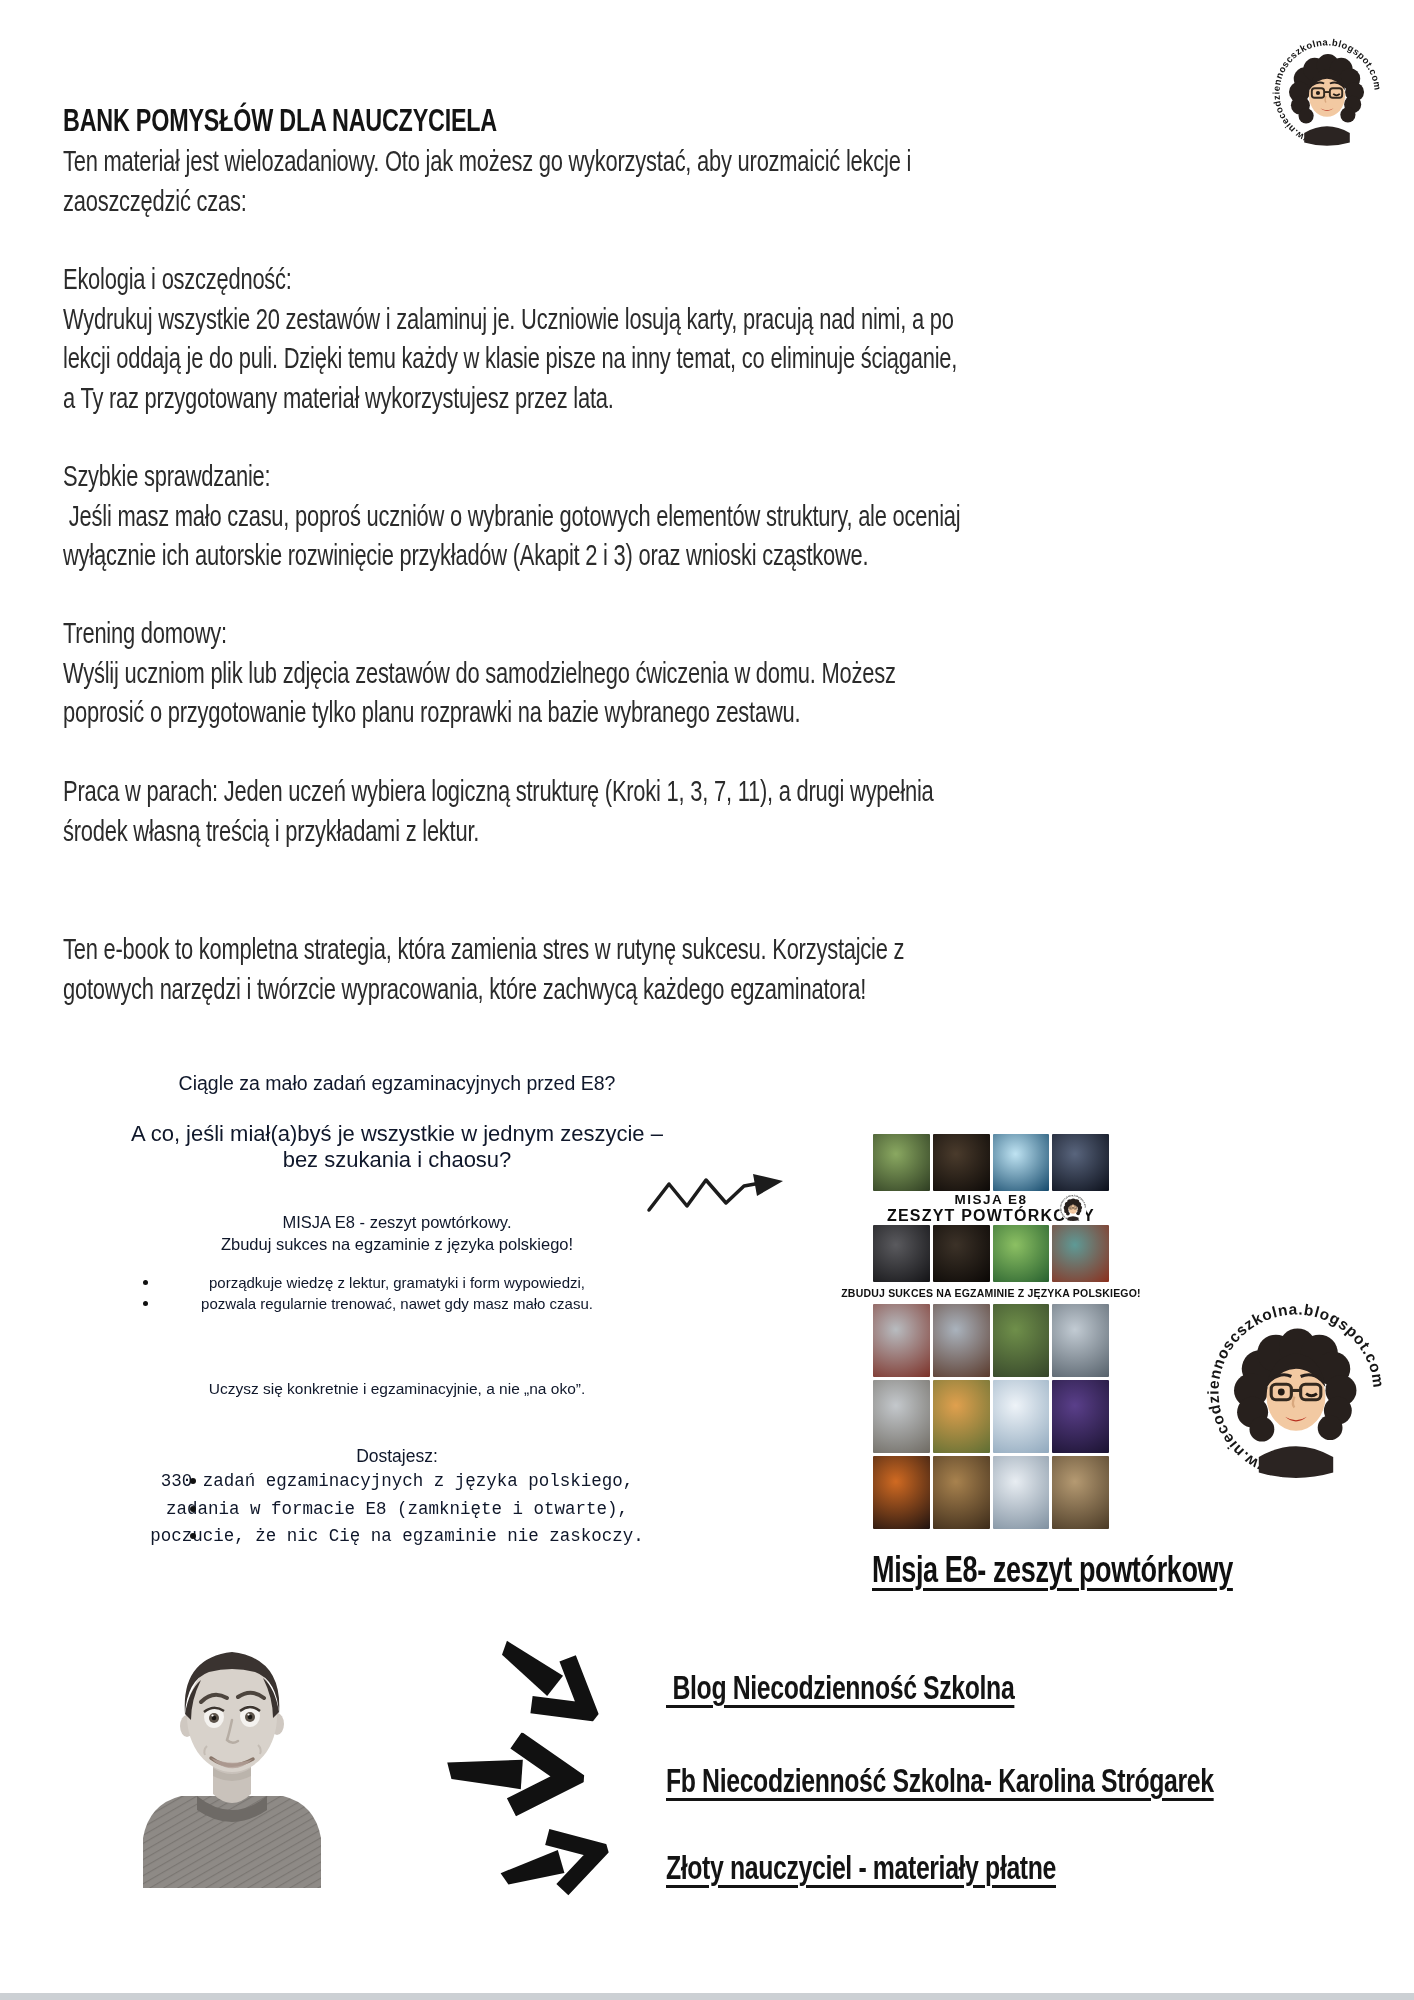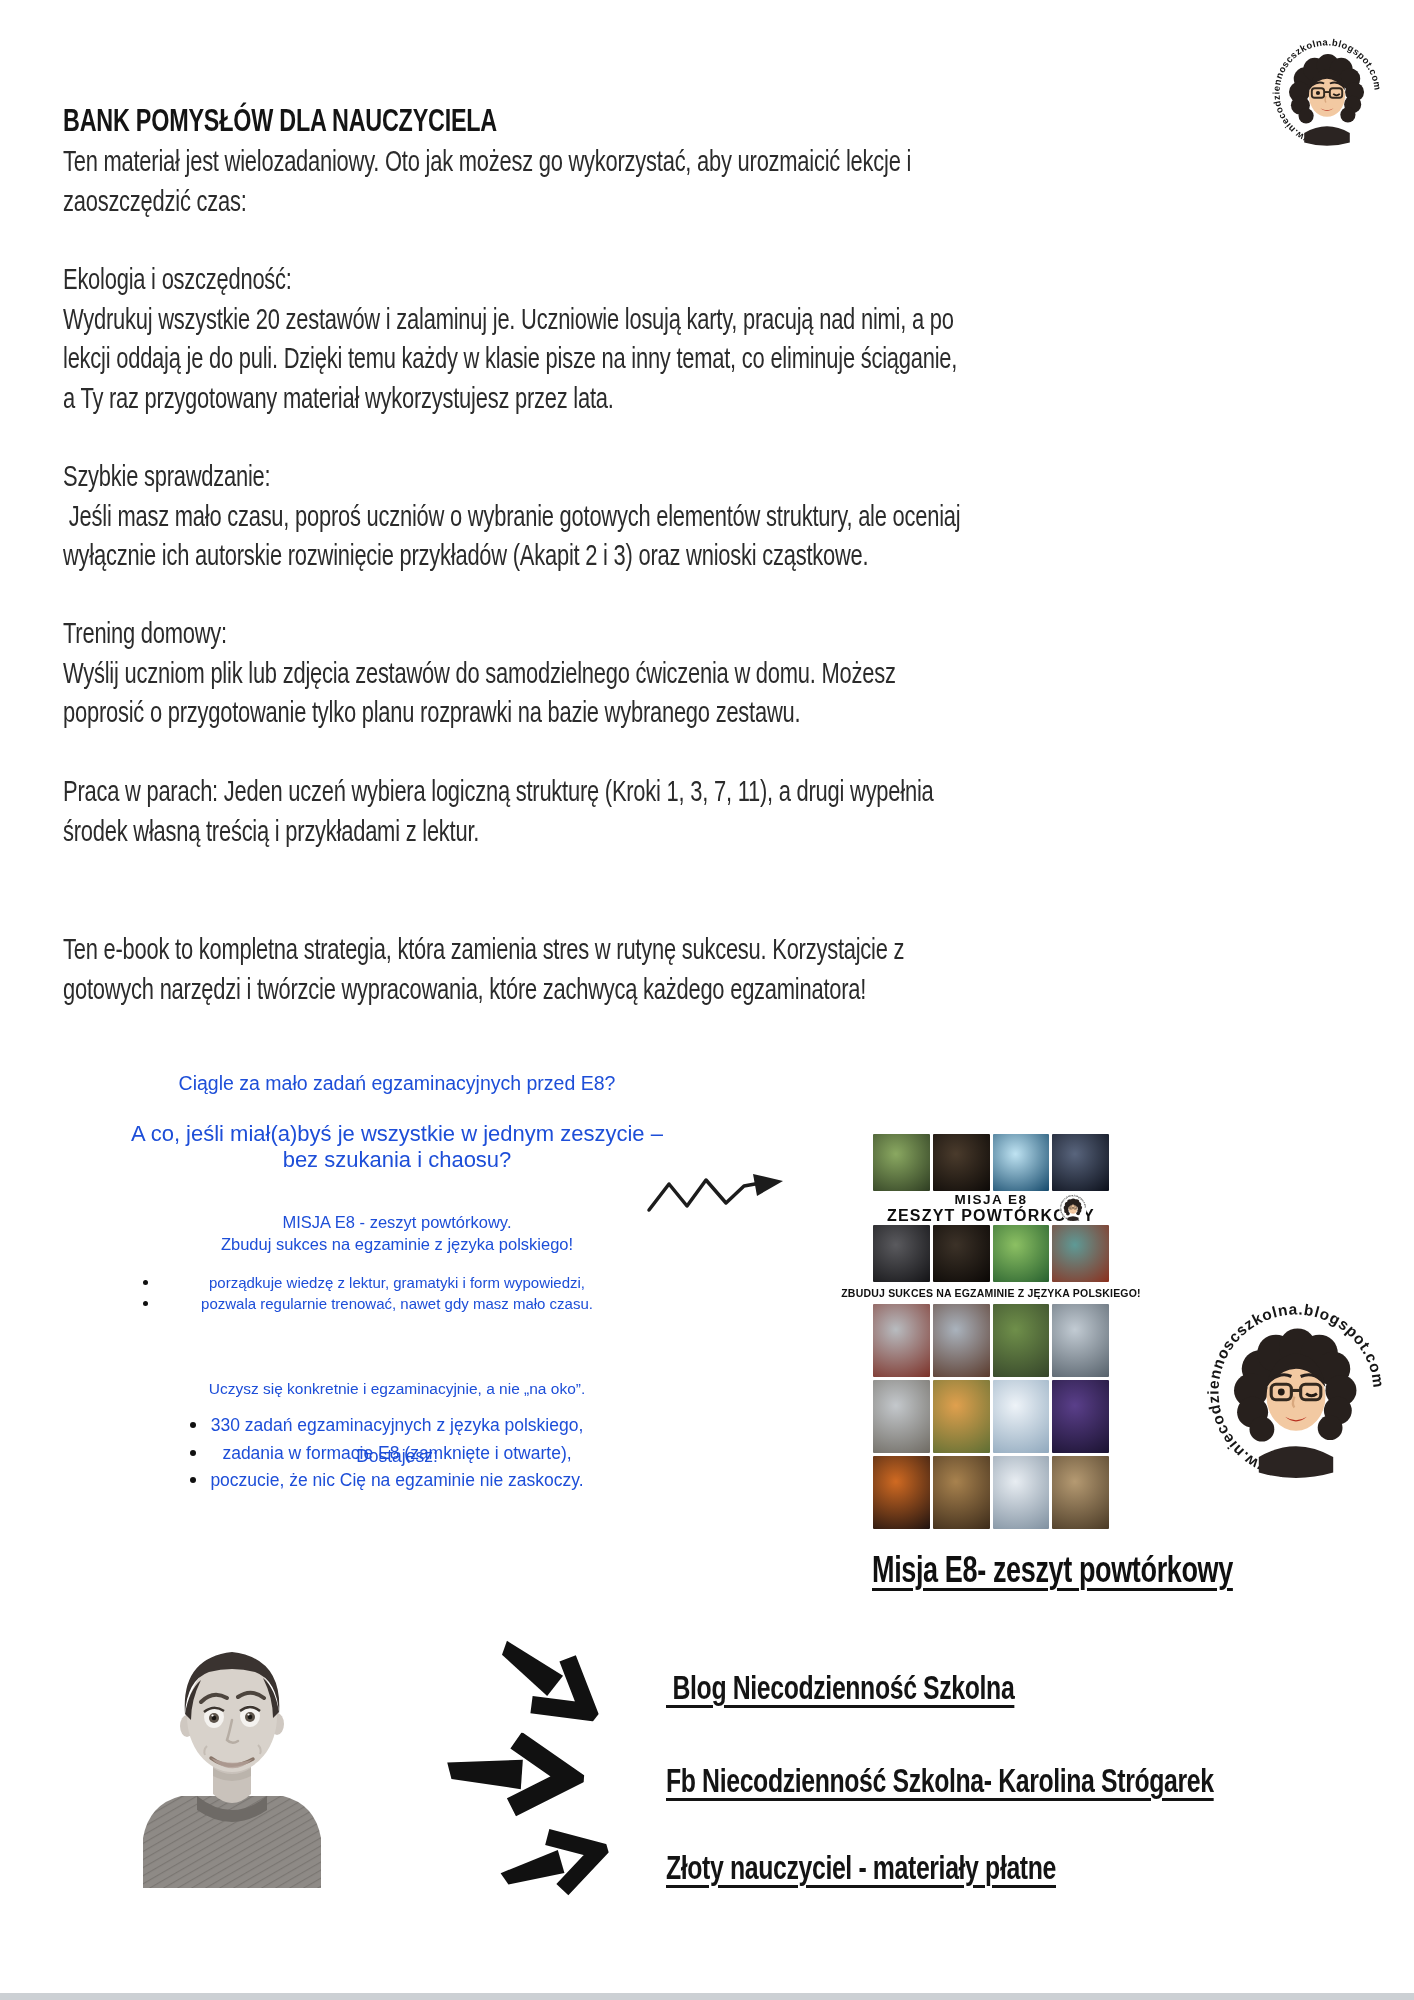--- a/index.html
+++ b/index.html
@@ -7,28 +7,28 @@
         font-family:"Liberation Sans",sans-serif;color:#2a2a2a;}
 
   
   .para{position:absolute;left:63px;font-size:30px;line-height:39.5px;letter-spacing:-0.3px;
         transform:scaleX(0.73);transform-origin:0 0;white-space:pre;color:#2b2b2b;}
   .para .tline{height:39.5px;}
   #p-head{top:101px;font-weight:bold;font-size:32px;color:#141414;}
   #p1{top:141px}#p2{top:259px}#p3{top:456px}#p4{top:613px}#p5{top:771px}#p6{top:929px}
 
   
-  .center{position:absolute;left:73px;width:648px;text-align:center;color:#1d4ed8;}
+  .center{position:absolute;left:73px;width:648px;text-align:center;color:#0f172a;}
   #q1{top:1072px;font-size:19.5px;}
   #hook{top:1121px;font-size:22px;line-height:26px;}
   #promo-title{top:1211px;font-size:16.5px;line-height:22px;}
   #benefits{top:1273px;font-size:15px;line-height:20.5px;}
   #note{top:1380px;font-size:15.5px;}
   #offer-title{top:1446px;font-size:17.5px;}
-  #offer-items{top:1412px;font-size:17.5px;line-height:27.5px;}
+  #offer-items{top:1468px;font-size:17.5px;line-height:27.5px;font-family:Liberation Mono, monospace;}
   ul.blist{list-style:none;margin:0;padding:0;}
   ul.blist li{position:relative;}
   #benefits li::before{content:"";position:absolute;left:70px;top:7px;width:5px;height:5px;
         background:#111;border-radius:50%;}
   #offer-items li::before{content:"";position:absolute;left:117px;top:10px;width:6px;height:6px;
         background:#111;border-radius:50%;}
 
   #squiggle{position:absolute;left:645px;top:1172px;}
 
   

